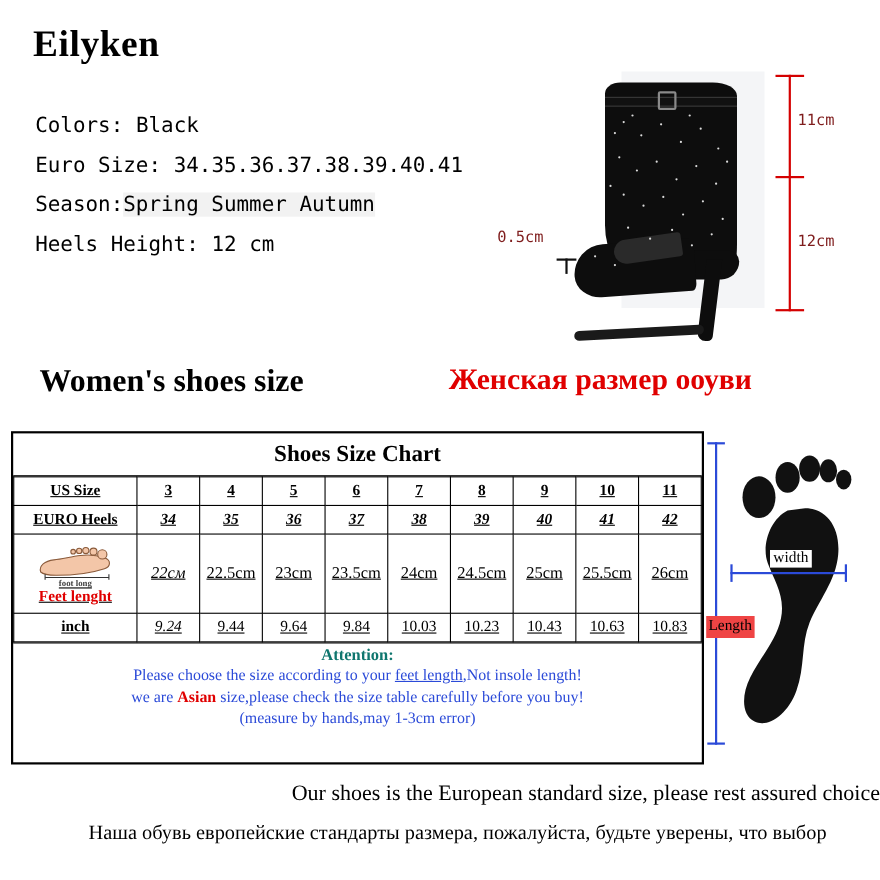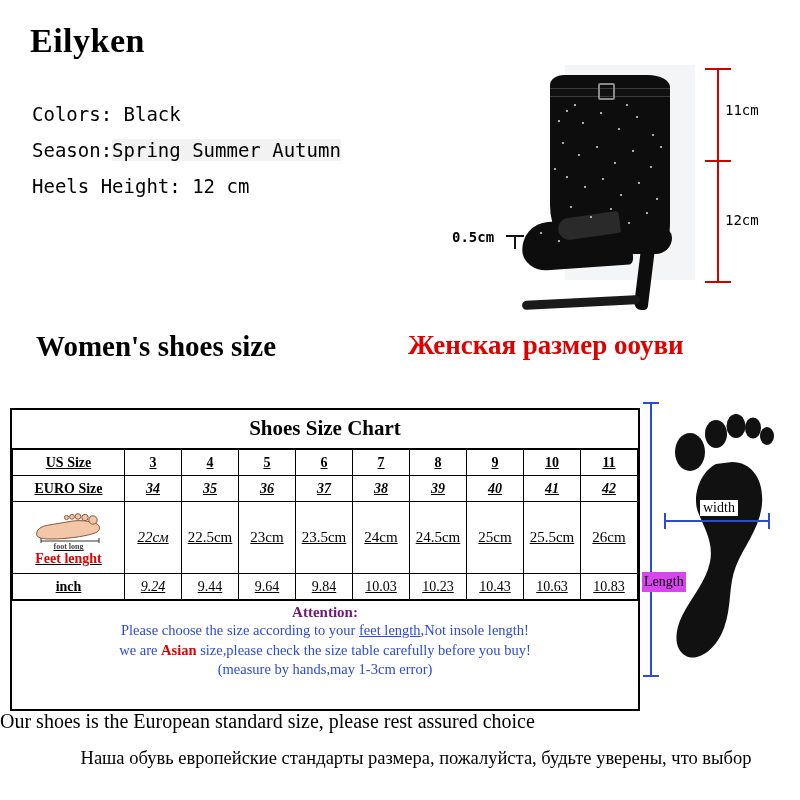--- a/index.html
+++ b/index.html
@@ -117,21 +117,21 @@
     border-radius: 50%;
   }
 
   
   .meas-line {
     position: absolute;
     background: #d40000;
   }
   .meas-label {
     position: absolute;
-    color: #000000;
+    color: #7f1d1d;
     font-family: "DejaVu Sans Mono", monospace;
     font-size: 14px;
   }
 
   
   .head-left {
     position: absolute;
     left: 36px; top: 330px;
     font-family: "Liberation Serif", serif;
     font-weight: bold;
@@ -146,21 +146,20 @@
     color: #e00000;
   }
 
   
   .chart-wrap {
     position: absolute;
     left: 10px; top: 392px;
     width: 630px; height: 303px;
     border: 2px solid #000;
     background: #fff;
-    margin-top: 16px;
   }
   .chart-title {
     text-align: center;
     font-family: "Liberation Serif", serif;
     font-weight: bold;
     font-size: 21px;
     padding: 6px 0 7px;
     border-bottom: 1px solid #000;
   }
   table.size-table {
@@ -210,21 +209,21 @@
     display: block;
     text-align: center;
     margin-top: -2px;
   }
   .attention-box {
     border-top: 1px solid #000;
     text-align: center;
     padding: 3px 4px 2px;
   }
   .attention-title {
-    color: #701a75;
+    color: #0f766e;
     font-weight: bold;
     font-family: "Liberation Serif", serif;
     font-size: 15px;
   }
   .attention-line {
     color: #2b4ad8;
     font-family: "Liberation Serif", serif;
     font-size: 14.5px;
     line-height: 1.35;
   }
@@ -243,21 +242,21 @@
     position: absolute;
     font-family: "Liberation Serif", serif;
     font-size: 14px;
     color: #000;
   }
 
   
   .bottom1 {
     position: absolute;
     left: 0; top: 710px; width: 800px;
-    text-align: left;
+    text-align: right;
     font-family: "Liberation Serif", serif;
     font-size: 20px;
   }
   .bottom2 {
     position: absolute;
     left: 0; top: 748px; width: 800px;
     text-align: center;
     font-family: "Liberation Serif", serif;
     font-size: 18.5px;
     margin-left: 16px;
@@ -265,20 +264,24 @@
 </style>
 </head>
 <body>
 
 <div class="brand">Eilyken</div>
 
 <div class="specs">
   <div class="spec-row">
     <span>Colors:</span>
     <span class="num">Black</span>
+  </div>
+  <div class="spec-row">
+    <span>Euro Size:</span>
+    <span class="num">34.35.36.37.38.39.40.41</span>
   </div>
   <div class="spec-row">
     <span>Season:</span><span class="hl">Spring Summer  Autumn</span>
   </div>
   <div class="spec-row">
     <span>Heels Height:</span>
     <span class="num">12 cm</span>
   </div>
 </div>
 
@@ -325,21 +328,21 @@
   <div class="sparkle" style="left:70px;  top:182px;"></div>
   <div class="sparkle" style="left:88px;  top:190px;"></div>
 
   <div class="meas-line" style="left:247px; top:18px; width:2px; height:215px;"></div>
   <div class="meas-line" style="left:235px; top:18px; width:26px; height:2px;"></div>
   <div class="meas-line" style="left:235px; top:110px; width:26px; height:2px;"></div>
   <div class="meas-line" style="left:235px; top:231px; width:26px; height:2px;"></div>
   <div class="meas-label" style="left:255px; top:52px;">11cm</div>
   <div class="meas-label" style="left:255px; top:162px;">12cm</div>
 
-  <div class="meas-label" style="left:-18px; top:179px;font-weight:bold;">0.5cm</div>
+  <div class="meas-label" style="left:-18px; top:158px;">0.5cm</div>
   <div class="meas-line" style="left:44px; top:185px; width:2px; height:14px; background:#111;"></div>
   <div class="meas-line" style="left:36px; top:185px; width:18px; height:2px; background:#111;"></div>
 </div>
 
 <div class="head-left">Women's shoes size</div>
 <div class="head-right">Женская размер ооуви</div>
 
 <div class="chart-wrap">
   <div class="chart-title">Shoes Size Chart</div>
 
@@ -351,21 +354,21 @@
       <td>4</td>
       <td>5</td>
       <td>6</td>
       <td>7</td>
       <td>8</td>
       <td>9</td>
       <td>10</td>
       <td>11</td>
     </tr>
     <tr class="euro">
-      <td class="rowlabel">EURO Size</td>
+      <td class="rowlabel">EURO Heels</td>
       <td>34</td>
       <td>35</td>
       <td>36</td>
       <td>37</td>
       <td>38</td>
       <td>39</td>
       <td>40</td>
       <td>41</td>
       <td>42</td>
     </tr>
@@ -433,17 +436,17 @@
   </svg>
 
   <div class="dim-blue" style="left:22px; top:128px; width:106px; height:2px;"></div>
   <div class="dim-blue" style="left:22px; top:121px; width:2px; height:16px;"></div>
   <div class="dim-blue" style="left:126px; top:121px; width:2px; height:16px;"></div>
   <div class="dim-text" style="left:58px; top:108px; background:#fff; padding:0 3px;">width</div>
 
   <div class="dim-blue" style="left:8px; top:10px; width:2px; height:275px;"></div>
   <div class="dim-blue" style="left:1px; top:10px; width:16px; height:2px;"></div>
   <div class="dim-blue" style="left:1px; top:283px; width:16px; height:2px;"></div>
-  <div class="dim-text" style="left:0px; top:180px; background:#d946ef; padding:2px 2px;">Length</div>
+  <div class="dim-text" style="left:0px; top:168px; background:#ef4444; padding:2px 2px;">Length</div>
 </div>
 
 <div class="bottom1">Our shoes is the European standard size, please rest assured choice</div>
 <div class="bottom2">Наша обувь европейские стандарты размера, пожалуйста, будьте уверены, что выбор</div>
 
 </body></html>

